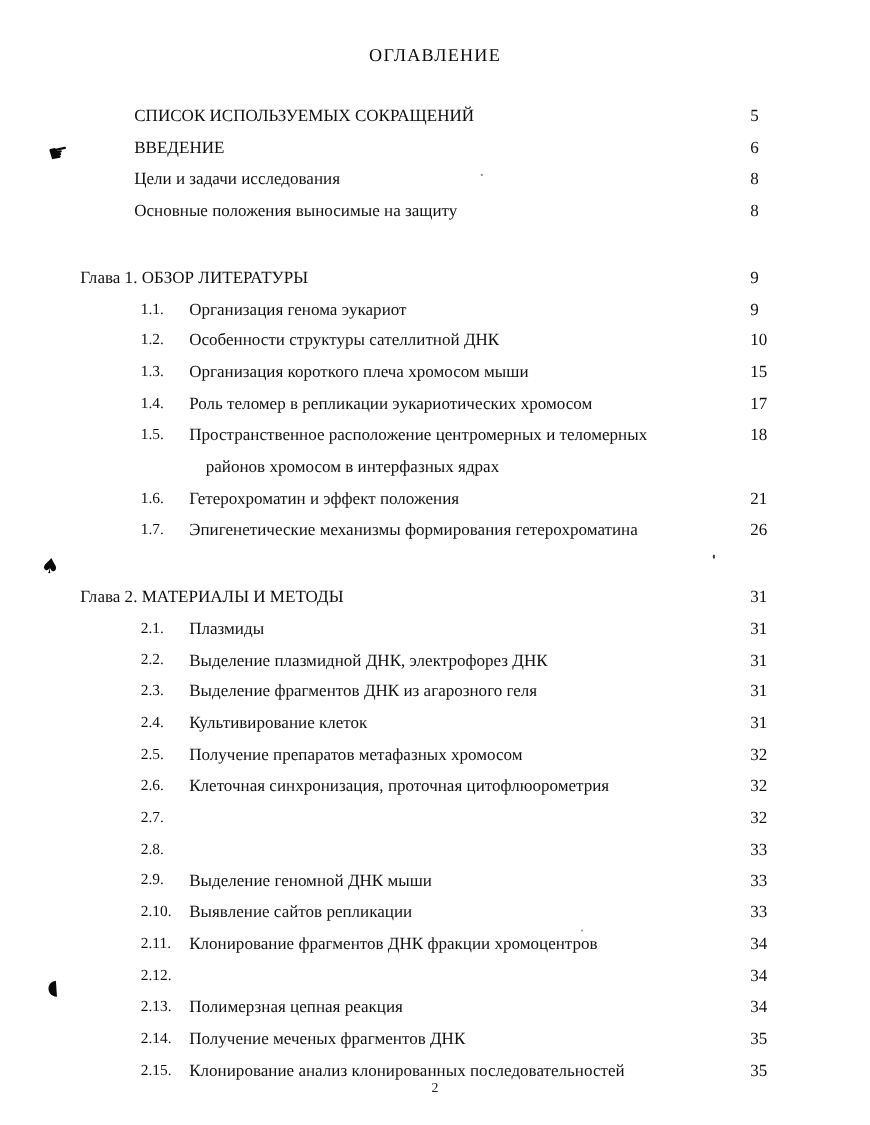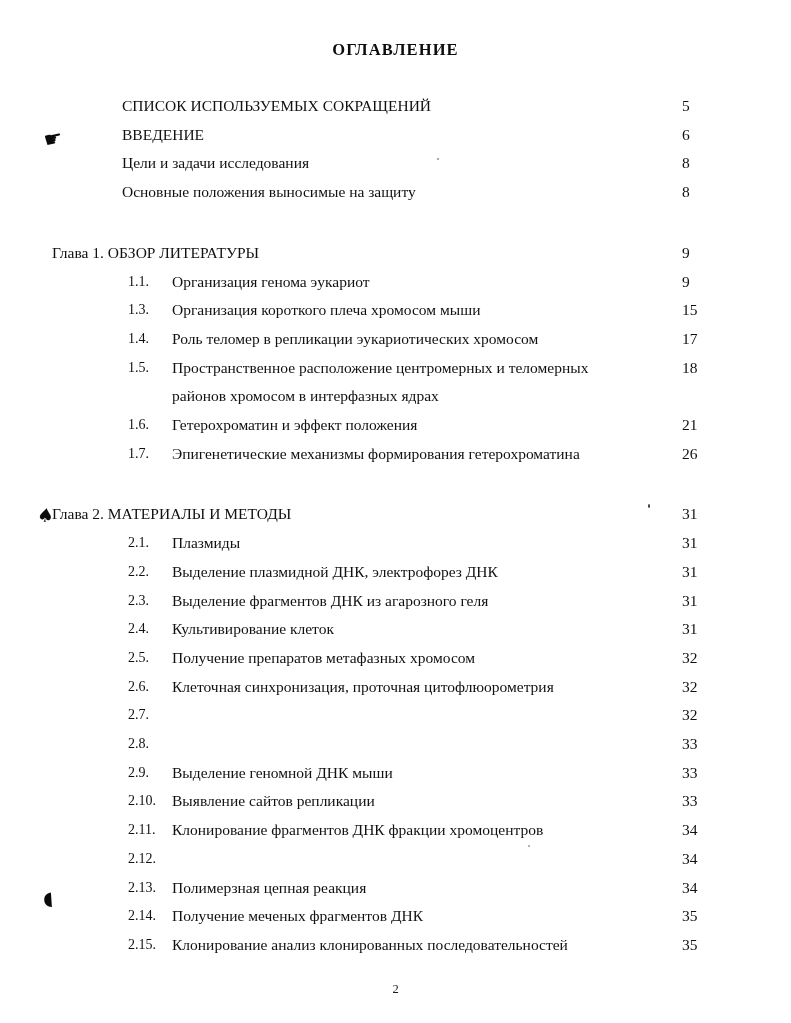--- a/index.html
+++ b/index.html
@@ -25,21 +25,21 @@
   }
 
   
   .doc-title {
     position: absolute;
     top: 40px;
     left: 0;
     width: 791px;
     text-align: center;
     font-size: 16.5px;
-    font-weight: bold;
+    font-weight: normal;
     letter-spacing: 1.1px;
     color: #0c0c0c;
   }
 
   
   .toc {
     position: absolute;
     top: 92px;
     left: 0;
     width: 639px;
@@ -66,41 +66,42 @@
   }
 
   .label {
     flex: 0 0 auto;
     width: 510px;
     font-size: 15.5px;
   }
 
   .label .cont {
     display: block;
+    margin-left: 15px;
   }
 
   .page-no {
     position: absolute;
     left: 682px;
     top: 0;
     font-size: 15.5px;
     line-height: 28.7px;
     white-space: nowrap;
   }
 
   
   .lvl-top .label {
     margin-left: 0;
     width: 554px;
   }
   .lvl-top .label-wrap {
     margin-left: 122px;
   }
   .lvl-chapter .label-wrap {
-    margin-left: 52px;
+    margin-left: 73px;
   }
   .gap-md { height: 32px; }
 
   
   .folio {
     position: absolute;
     top: 982px;
     left: 0;
     width: 791px;
     text-align: center;
@@ -188,20 +189,27 @@
 
       <div class="entry lvl-sub">
         <div class="entry-line">
           <div class="num">1.1.</div>
           <div class="label">Организация генома эукариот</div>
         </div>
         <div class="page-no">9</div>
       </div>
       <div class="entry lvl-sub">
         <div class="entry-line">
+          <div class="num">1.2.</div>
+          <div class="label">Особенности структуры сателлитной ДНК</div>
+        </div>
+        <div class="page-no">10</div>
+      </div>
+      <div class="entry lvl-sub">
+        <div class="entry-line">
           <div class="num">1.3.</div>
           <div class="label">Организация короткого плеча хромосом мыши</div>
         </div>
         <div class="page-no">15</div>
       </div>
       <div class="entry lvl-sub">
         <div class="entry-line">
           <div class="num">1.4.</div>
           <div class="label">Роль теломер в репликации эукариотических хромосом</div>
         </div>

